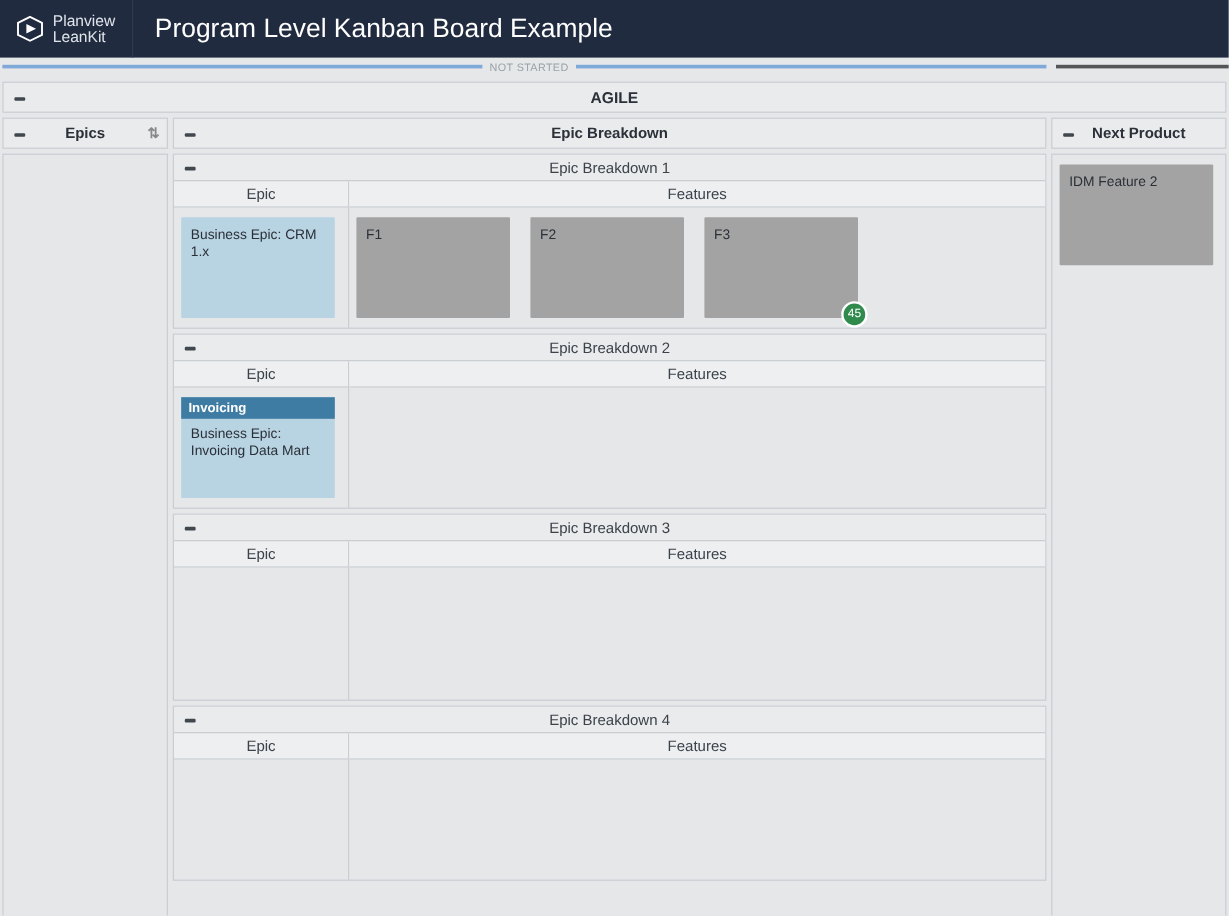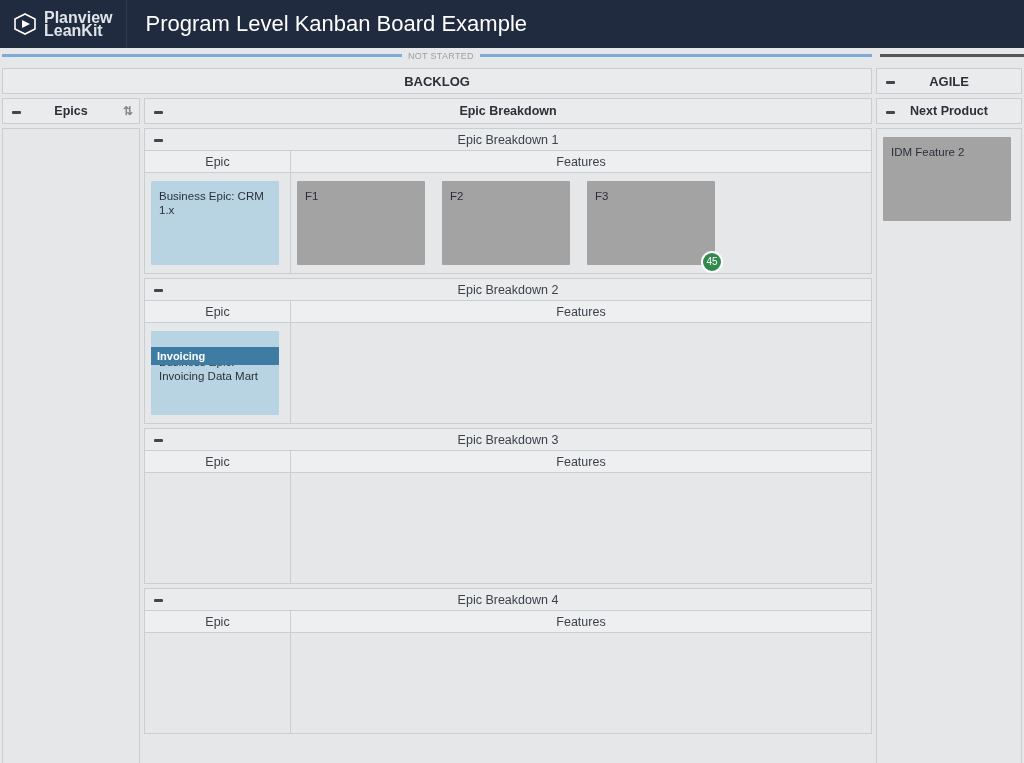--- a/index.html
+++ b/index.html
@@ -3,21 +3,21 @@
 <meta charset="utf-8">
 <style>
   * { box-sizing: border-box; }
   html, body { margin:0; padding:0; height:100%; font-family: Arial, Helvetica, sans-serif; }
   body { background:#e5e7e9; overflow:hidden; width:1024px; height:763px; position:relative; }
 
   
   .topbar { background:#202b3f; height:48px; display:flex; align-items:center; color:#fff; }
   .logo-wrap { display:flex; align-items:center; padding:0 14px; height:100%; border-right:1px solid #2d3a52;}
   .logo-wrap svg{ flex:none; }
-  .brand { font-size:16px; line-height:13px; margin-left:8px; color:#dfe4ea;font-weight:bold;}
+  .brand { font-size:13px; line-height:13px; margin-left:8px; color:#dfe4ea;}
   .page-title { font-size:22px; font-weight:400; margin-left:18px; color:#fff;}
 
   
   .status-stripes{ position:relative; height:14px; margin-top:6px;}
   .stripe{ position:absolute; top:0; height:3px; }
   .stripe.left{ left:2px; width:870px; background:#7fa9d9;}
   .stripe.right{ left:880px; width:144px; background:#555;}
   .status-label{
     position:absolute; top:-3px; left:402px; font-size:9px; color:#9aa1a7;
     background:#e5e7e9; padding:0 6px; letter-spacing:.3px;
@@ -79,21 +79,21 @@
 
   
   .card{
     width:128px; height:84px; position:relative; font-size:11.5px;
     color:#2b3038; padding:8px 8px; line-height:14px; cursor:pointer;
     border-radius:1px;
   }
   .card.blue{ background:#b8d4e3;}
   .card.green{ background:#a3a3a3;}
   .card .header{
-    position:absolute; left:0; top:16px; right:0; height:18px;
+    position:absolute; left:0; top:0; right:0; height:18px;
     background:#3e7ca3; color:#fff; font-size:11px; font-weight:700;
     display:flex; align-items:center; padding:0 6px;
   }
   .card.with-header{ padding-top:24px;}
 
   .badge{
     position:absolute; right:-8px; bottom:-8px;
     width:22px; height:22px; border-radius:50%;
     background:#2f8a4b; color:#fff; font-size:10px; font-weight:400;
     display:flex; align-items:center; justify-content:center; border:2px solid #fff;
@@ -123,23 +123,20 @@
   <div class="page-title">Program Level Kanban Board Example</div>
 </div>
 
 <div class="status-stripes">
   <div class="stripe left"></div>
   <div class="stripe right"></div>
   <div class="status-label">NOT STARTED</div>
 </div>
 
 <div class="lane-headers">
-  <div class="lane-header backlog">
-    <span>BACKLOG</span>
-  </div>
   <div class="lane-header agile">
     <span class="collapse-btn"></span>
     <span>AGILE</span>
   </div>
 </div>
 
 <div class="col-headers">
   <div class="col-header epics">
     <span class="collapse-btn"></span>
     <span>Epics</span>

